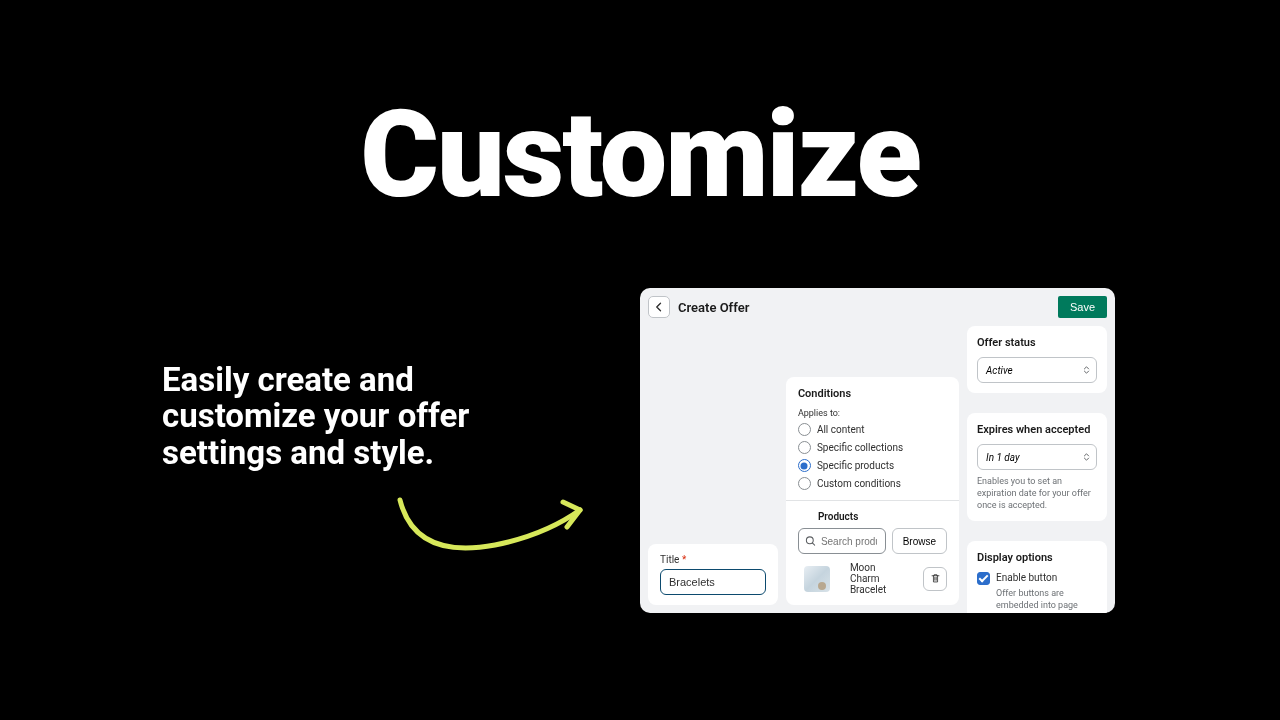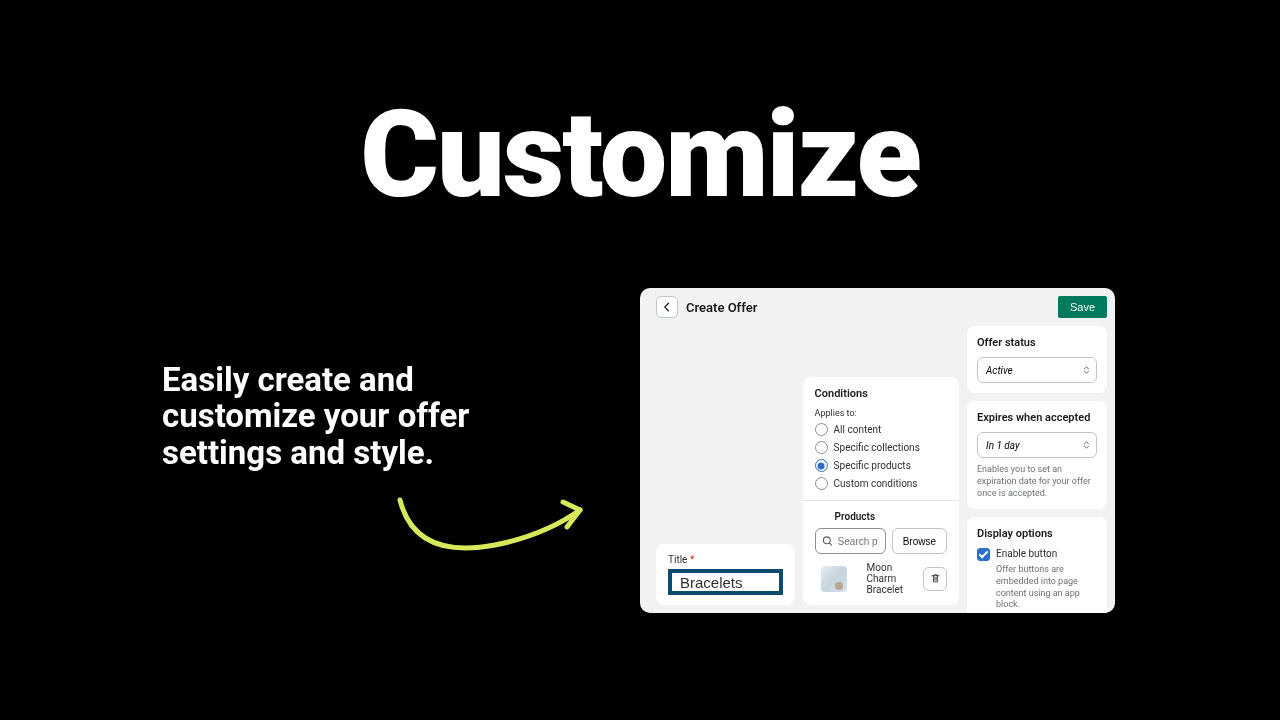--- a/index.html
+++ b/index.html
@@ -1,35 +1,35 @@
 <!DOCTYPE html>
 <html><head>
 <meta charset="utf-8">
 <style>
 * { box-sizing: border-box; margin: 0; padding: 0; }
 body { width: 1280px; height: 720px; background: #000; font-family: -apple-system, BlinkMacSystemFont, "Segoe UI", Roboto, sans-serif; overflow: hidden; position: relative; }
 .hero-title { color: #fff; font-size: 120px; font-weight: 900; text-align: center; margin-top: 85px; letter-spacing: -2px; }
 .tagline { color: #fff; font-size: 33px; font-weight: 700; position: absolute; left: 162px; top: 362px; width: 400px; line-height: 1.1; }
 .arrow { position: absolute; left: 385px; top: 490px; width: 210px; height: 75px; }
-.panel { position: absolute; left: 640px; top: 288px; width: 475px; height: 325px; background: #f1f2f4; border-radius: 10px; box-shadow: 0 4px 20px rgba(0,0,0,0.3); overflow: hidden; padding-left: 8px; }
+.panel { position: absolute; left: 640px; top: 288px; width: 475px; height: 325px; background: #f1f2f4; border-radius: 10px; box-shadow: 0 4px 20px rgba(0,0,0,0.3); overflow: hidden; }
 .panel-inner { padding: 8px; height: 100%; overflow: hidden; }
 .panel-header { display: flex; align-items: center; gap: 8px; padding-bottom: 8px; }
 .back-btn { width: 22px; height: 22px; border: 1px solid #c0c4c8; border-radius: 5px; background: #fff; display: flex; align-items: center; justify-content: center; cursor: pointer; }
 .back-btn svg { width: 12px; height: 12px; }
 .panel-title { font-size: 13px; font-weight: 600; flex: 1; color: #1a1a1a; }
 .save-btn { background: #007a5c; color: #fff; border: none; padding: 5px 12px; font-size: 11px; font-weight: 500; border-radius: 2px; cursor: pointer; }
 .panel-body { display: flex; gap: 8px; height: calc(100% - 30px); }
 .col-left { flex: 1; display: flex; flex-direction: row; gap: 8px; align-items: flex-end; }
-.col-right { width: 140px; display: flex; flex-direction: column; gap: 8px; }
+.col-right { width: 140px; display: flex; flex-direction: column; gap: 20px; }
 .card { background: #fff; border-radius: 8px; padding: 10px 12px; }
 .card-right { padding: 10px; }
 .label { font-size: 10px; color: #303030; margin-bottom: 4px; display: block; }
 .label .req { color: #d82c0d; }
 .section-title { font-size: 11px; font-weight: 600; color: #1a1a1a; margin-bottom: 8px; }
-.text-input { width: 100%; height: 26px; border: 4px solid #0c4a6e; border-radius: 0; padding: 0 8px; font-size: 15px; color: #303030; }
+.text-input { width: 100%; height: 26px; border: 1px solid #0c4a6e; border-radius: 6px; padding: 0 8px; font-size: 11px; color: #303030; }
 .select { width: 100%; height: 26px; border: 1px solid #c0c4c8; border-radius: 6px; padding: 0 8px; font-size: 10px; background: #fff; position: relative; display: flex; align-items: center; cursor: pointer; font-style: italic; }
 .select-arrows { position: absolute; right: 6px; top: 50%; transform: translateY(-50%); display: flex; flex-direction: column; gap: 0; }
 .select-arrows svg { width: 7px; height: 4px; }
 .sub-label { font-size: 9px; color: #303030; margin-bottom: 5px; }
 .radio-row { display: flex; align-items: center; gap: 6px; margin-bottom: 5px; cursor: pointer; }
 .radio { width: 13px; height: 13px; border: 1.5px solid #8a8f93; border-radius: 50%; position: relative; flex-shrink: 0; }
 .radio.checked { border-color: #2c6ecb; }
 .radio.checked::after { content: ''; position: absolute; width: 7px; height: 7px; background: #2c6ecb; border-radius: 50%; top: 50%; left: 50%; transform: translate(-50%, -50%); }
 .radio-label { font-size: 10px; color: #303030; }
 .divider { border: none; border-top: 1px solid #e1e3e5; margin: 10px -12px; }

